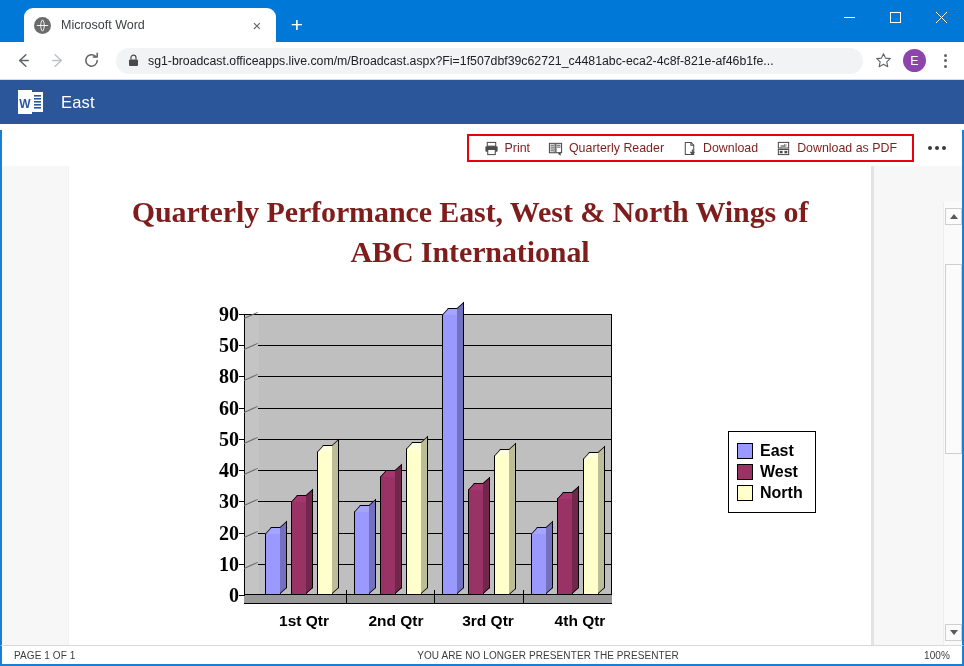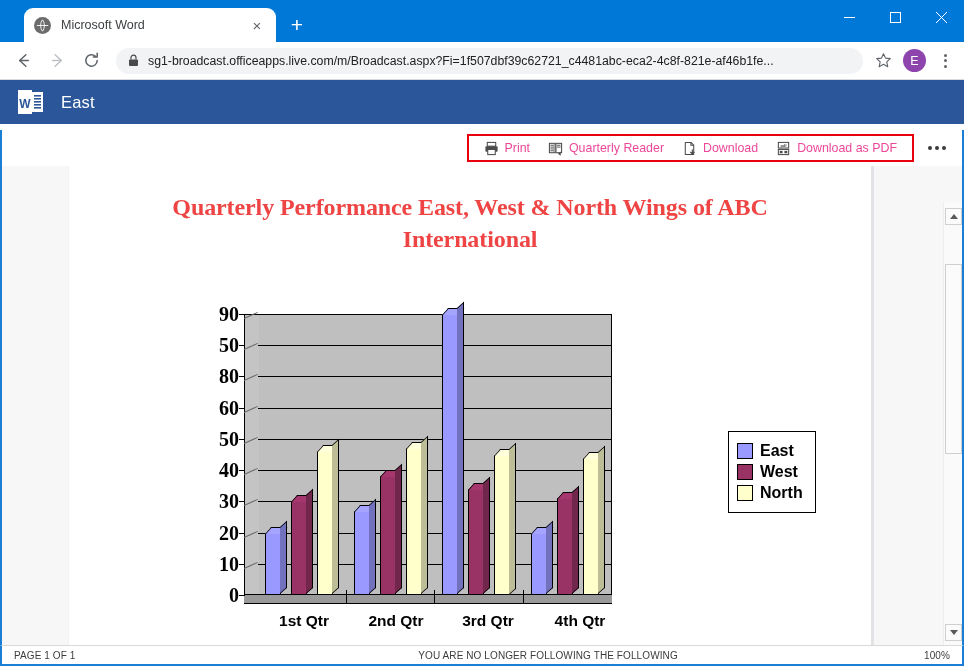--- a/index.html
+++ b/index.html
@@ -102,41 +102,41 @@
   .cmdrow {
     height: 36px; display: flex; align-items: center; justify-content: flex-end;
     padding-right: 8px; background: #ffffff;
   }
   .cmdgroup {
     display: flex; align-items: center; border: 2px solid #e8000d;
     height: 28px; padding: 0 6px;
   }
   .cmd {
     display: flex; align-items: center; height: 24px; padding: 0 9px;
-    font-size: 12.4px; color: #ec4899; white-space: nowrap;
+    font-size: 12.4px; color: #7f1d1d; white-space: nowrap;
   }
   .cmd .ci { display: flex; align-items: center; margin-right: 6px; }
   .ellipsis-btn {
     width: 34px; height: 28px; margin-left: 6px; display: flex;
     align-items: center; justify-content: center; gap: 3px;
   }
   .ellipsis-btn i { width: 4px; height: 4px; border-radius: 50%; background: #3a3a3a; display: block; }
 
   .canvas {
     position: absolute; left: 0; right: 0; top: 36px; bottom: 0;
     background: #f7f7f7; overflow: hidden;
   }
   .page {
     position: absolute; left: 66px; top: 0; width: 806px; bottom: 0;
     background: #ffffff; border-right: 3px solid #e2e3e6; border-left: 1px solid #f2f2f2;
   }
 
   .doc-title {
     font-family: "Liberation Serif", serif;
-    font-weight: bold; font-size: 24px; color: #ef4444;
+    font-weight: bold; font-size: 30px; color: #7f1d1d;
     text-align: center; line-height: 1.32; padding: 26px 46px 0 46px;
     letter-spacing: -.1px;
   }
 
   
   .chartwrap { position: absolute; left: 0; top: 140px; width: 806px; }
   .chart { position: relative; width: 806px; height: 330px; }
 
   .ylabels {
     position: absolute; left: 130px; top: 8px; width: 40px; height: 290px;
@@ -601,17 +601,17 @@
         <div class="sb-thumb"></div>
         <div class="sb-btn sb-down">
             <span class="tri tri-down"></span>
           </div>
       </div>
     </div>
   </div>
 
   <div class="statusbar">
     <span class="sb-left">PAGE 1 OF 1</span>
-    <span class="sb-center">YOU ARE NO LONGER FOLLOWING THE FOLLOWING</span>
+    <span class="sb-center">YOU ARE NO LONGER PRESENTER THE PRESENTER</span>
     <span class="sb-right">100%</span>
   </div>
 
 </div>
 
 </body></html>

